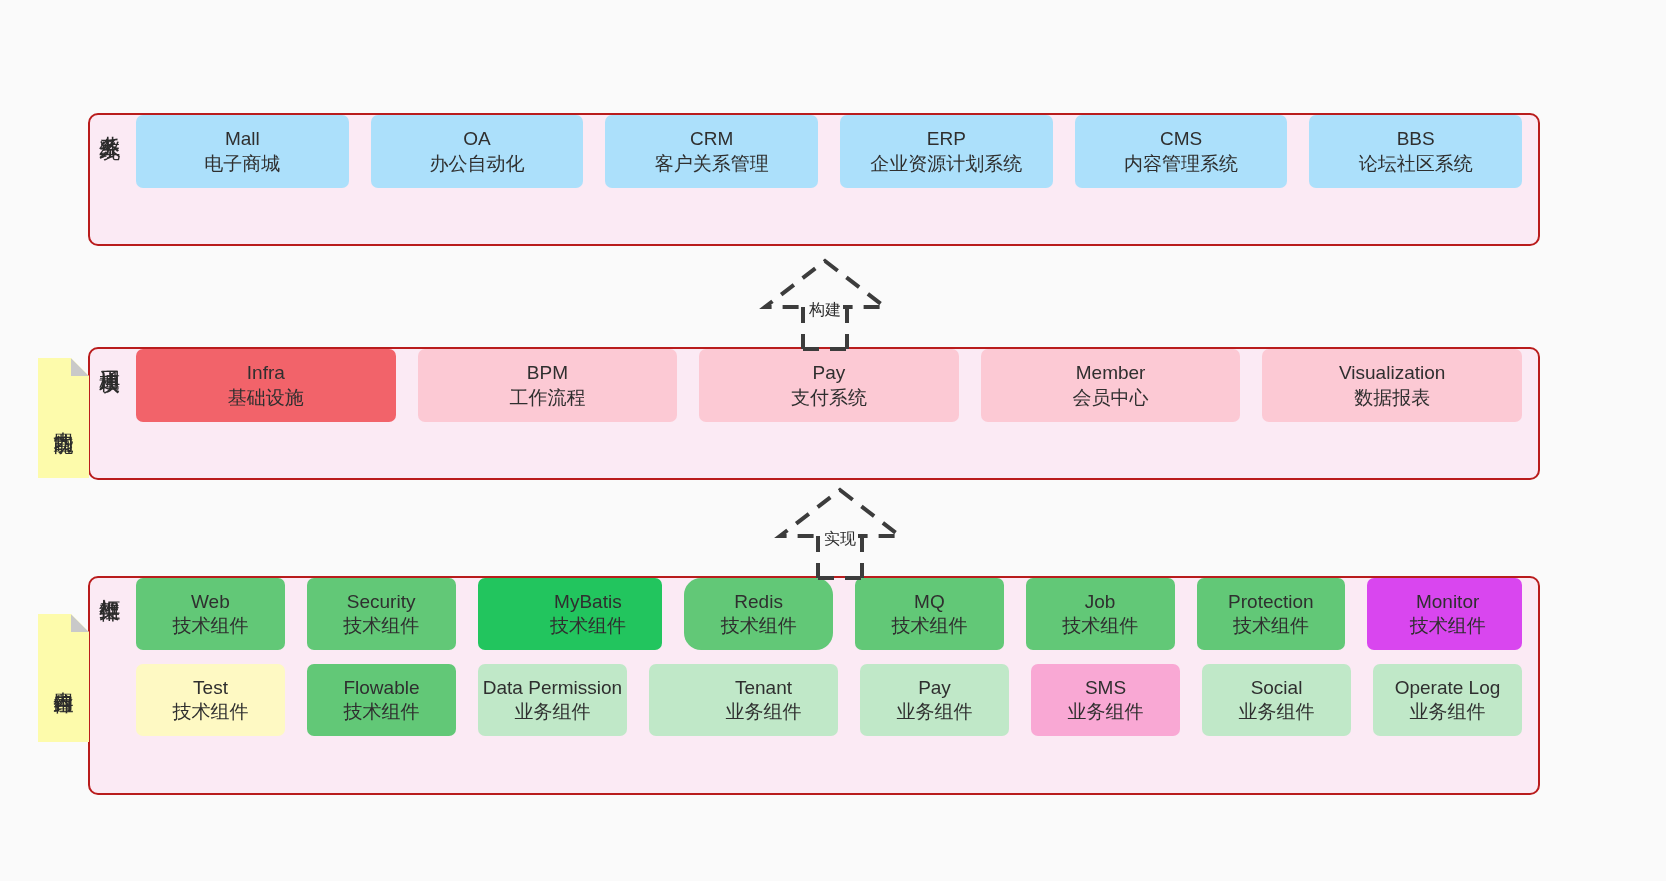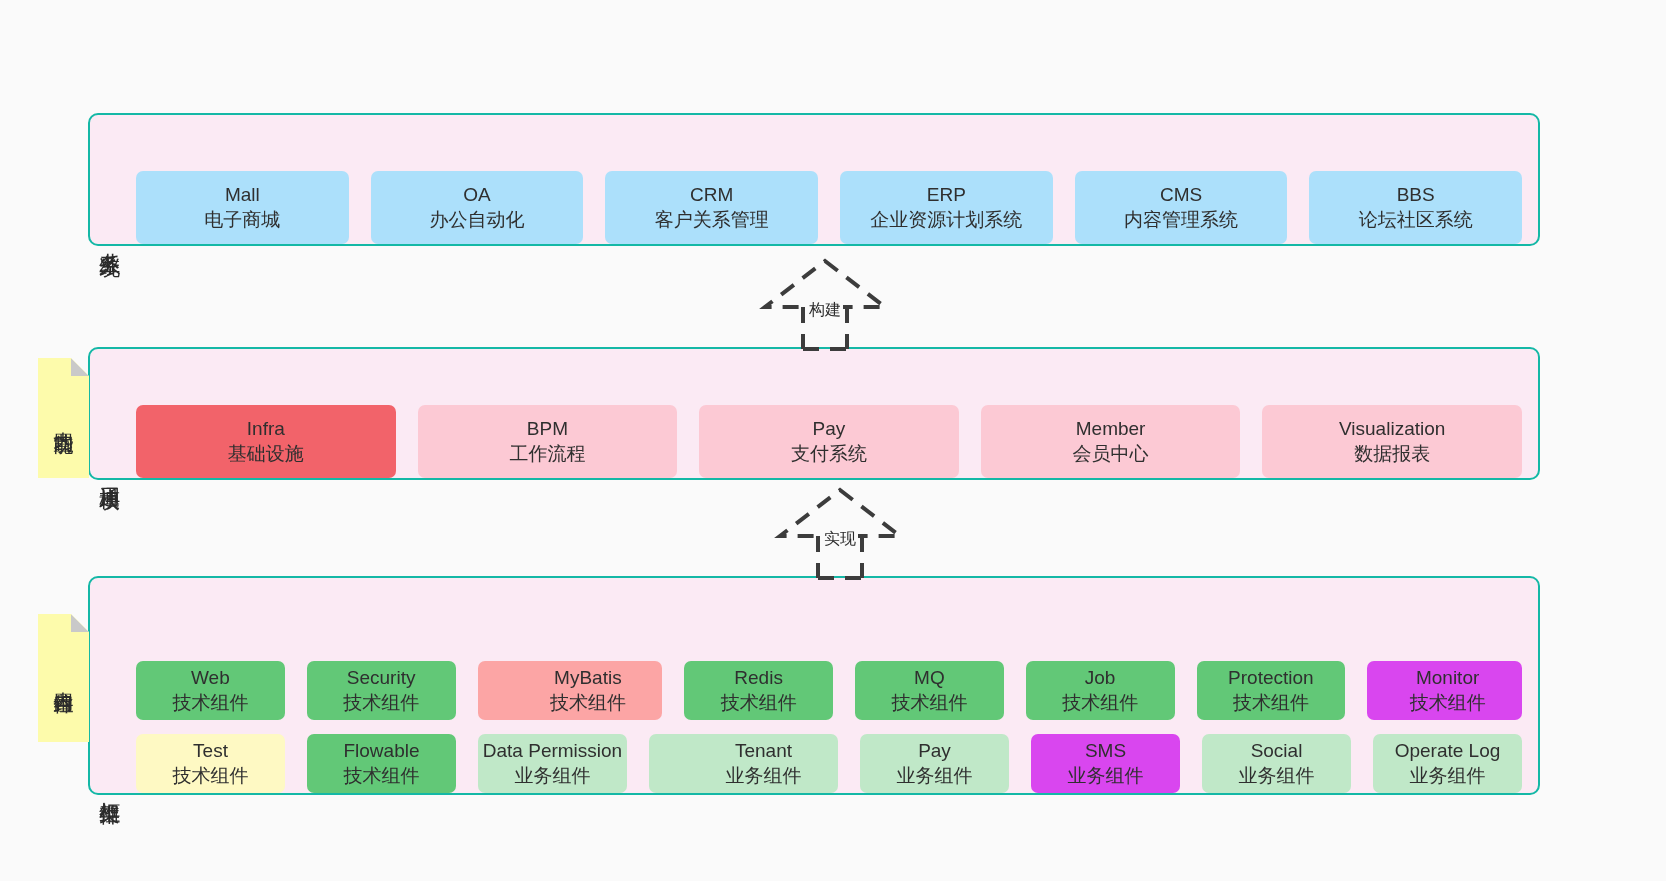--- a/index.html
+++ b/index.html
@@ -13,25 +13,25 @@
     font-family: "Liberation Sans", "DejaVu Sans", sans-serif;
     color: #333333;
     position: relative;
     overflow: hidden;
   }
 
   
   .band {
     position: absolute;
     background: #fbeaf4;
-    border: 2px solid #14b8a6;
+    border: 2px solid #b91c1c;
     border-radius: 10px;
     box-sizing: border-box;
     display: flex;
-    align-items: flex-end;
+    align-items: flex-start;
   }
   .band-title {
     flex: 0 0 auto;
     width: 40px;
     display: flex;
     align-items: center;
     justify-content: center;
     font-size: 21px;
     line-height: 1.12;
     letter-spacing: 1px;
@@ -71,21 +71,21 @@
   .cell .t1 { white-space: normal; }
   .cell .t2 { white-space: nowrap; }
 
   
   #band-business { left: 88px;  top: 113px; width: 1452px; height: 133px; }
   #band-modules  { left: 88px;  top: 347px; width: 1452px; height: 133px; }
   #band-framework{ left: 88px;  top: 576px; width: 1452px; height: 219px; }
 
   #band-business  .cell { height: 73px; }
   #band-modules   .cell { height: 73px; }
-  #band-framework .cell { height: 59px; }
+  #band-framework .cell { height: 72px; }
 
   
   .note {
     position: absolute;
     width: 51px;
     background: #fdfbab;
     box-sizing: border-box;
     display: flex;
     align-items: center;
     justify-content: center;
@@ -199,25 +199,25 @@
   <div class="band-body">
       <div class="row">
         <div class="cell" style="background: rgb(98, 200, 119);">
           <span class="t1">Web</span>
           <span class="t2">技术组件</span>
         </div>
         <div class="cell" style="background: rgb(98, 200, 119);">
           <span class="t1">Security</span>
           <span class="t2">技术组件</span>
         </div>
-        <div class="cell" style="background: #fca5a5; padding-left: 40px;">
+        <div class="cell" style="background: #22c55e; padding-left: 40px;">
           <span class="t1">MyBatis</span>
           <span class="t2">技术组件</span>
         </div>
-        <div class="cell" style="background: rgb(98, 200, 119);">
+        <div class="cell" style="background: rgb(98, 200, 119); border-radius: 17px;">
           <span class="t1">Redis</span>
           <span class="t2">技术组件</span>
         </div>
         <div class="cell" style="background: rgb(98, 200, 119);">
           <span class="t1">MQ</span>
           <span class="t2">技术组件</span>
         </div>
         <div class="cell" style="background: rgb(98, 200, 119);">
           <span class="t1">Job</span>
           <span class="t2">技术组件</span>
@@ -245,21 +245,21 @@
           <span class="t2">业务组件</span>
         </div>
         <div class="cell" style="background: rgb(192, 232, 200); padding-left: 44px;">
           <span class="t1">Tenant</span>
           <span class="t2">业务组件</span>
         </div>
         <div class="cell" style="background: rgb(192, 232, 200);">
           <span class="t1">Pay</span>
           <span class="t2">业务组件</span>
         </div>
-        <div class="cell" style="background: #d946ef;">
+        <div class="cell" style="background: #f9a8d4;">
           <span class="t1">SMS</span>
           <span class="t2">业务组件</span>
         </div>
         <div class="cell" style="background: rgb(192, 232, 200);">
           <span class="t1">Social</span>
           <span class="t2">业务组件</span>
         </div>
         <div class="cell" style="background: rgb(192, 232, 200);">
           <span class="t1">Operate Log</span>
           <span class="t2">业务组件</span>

